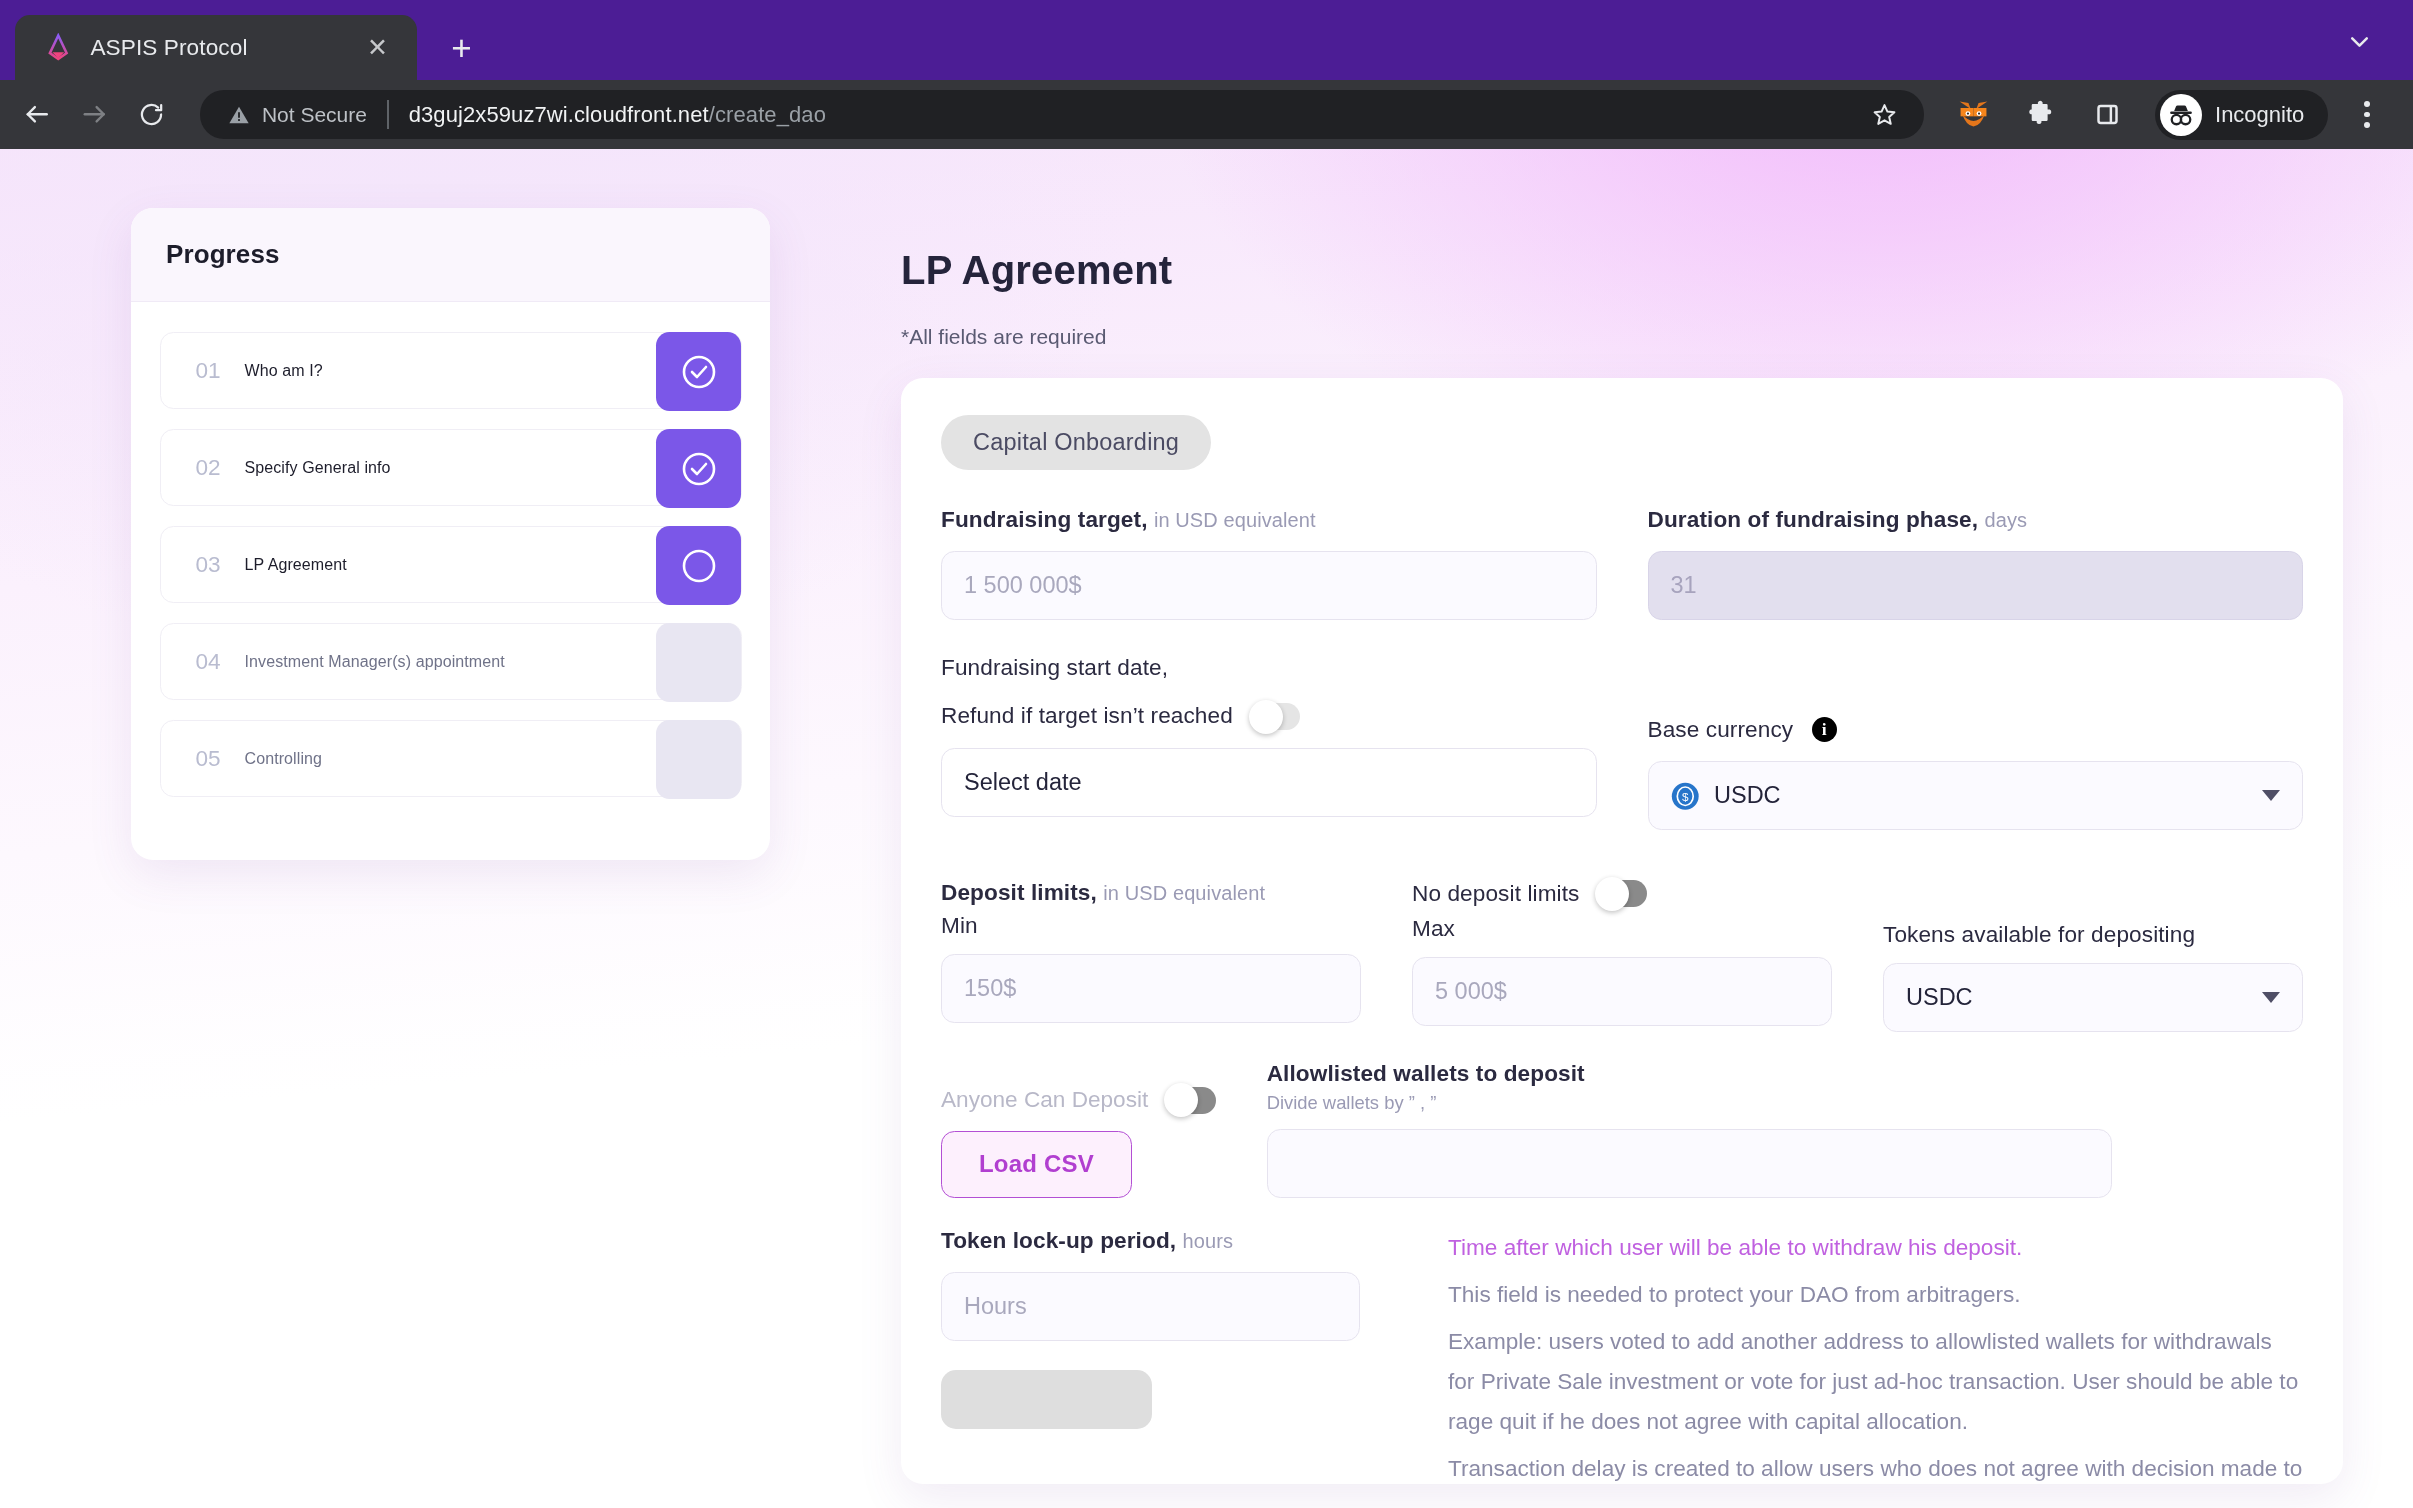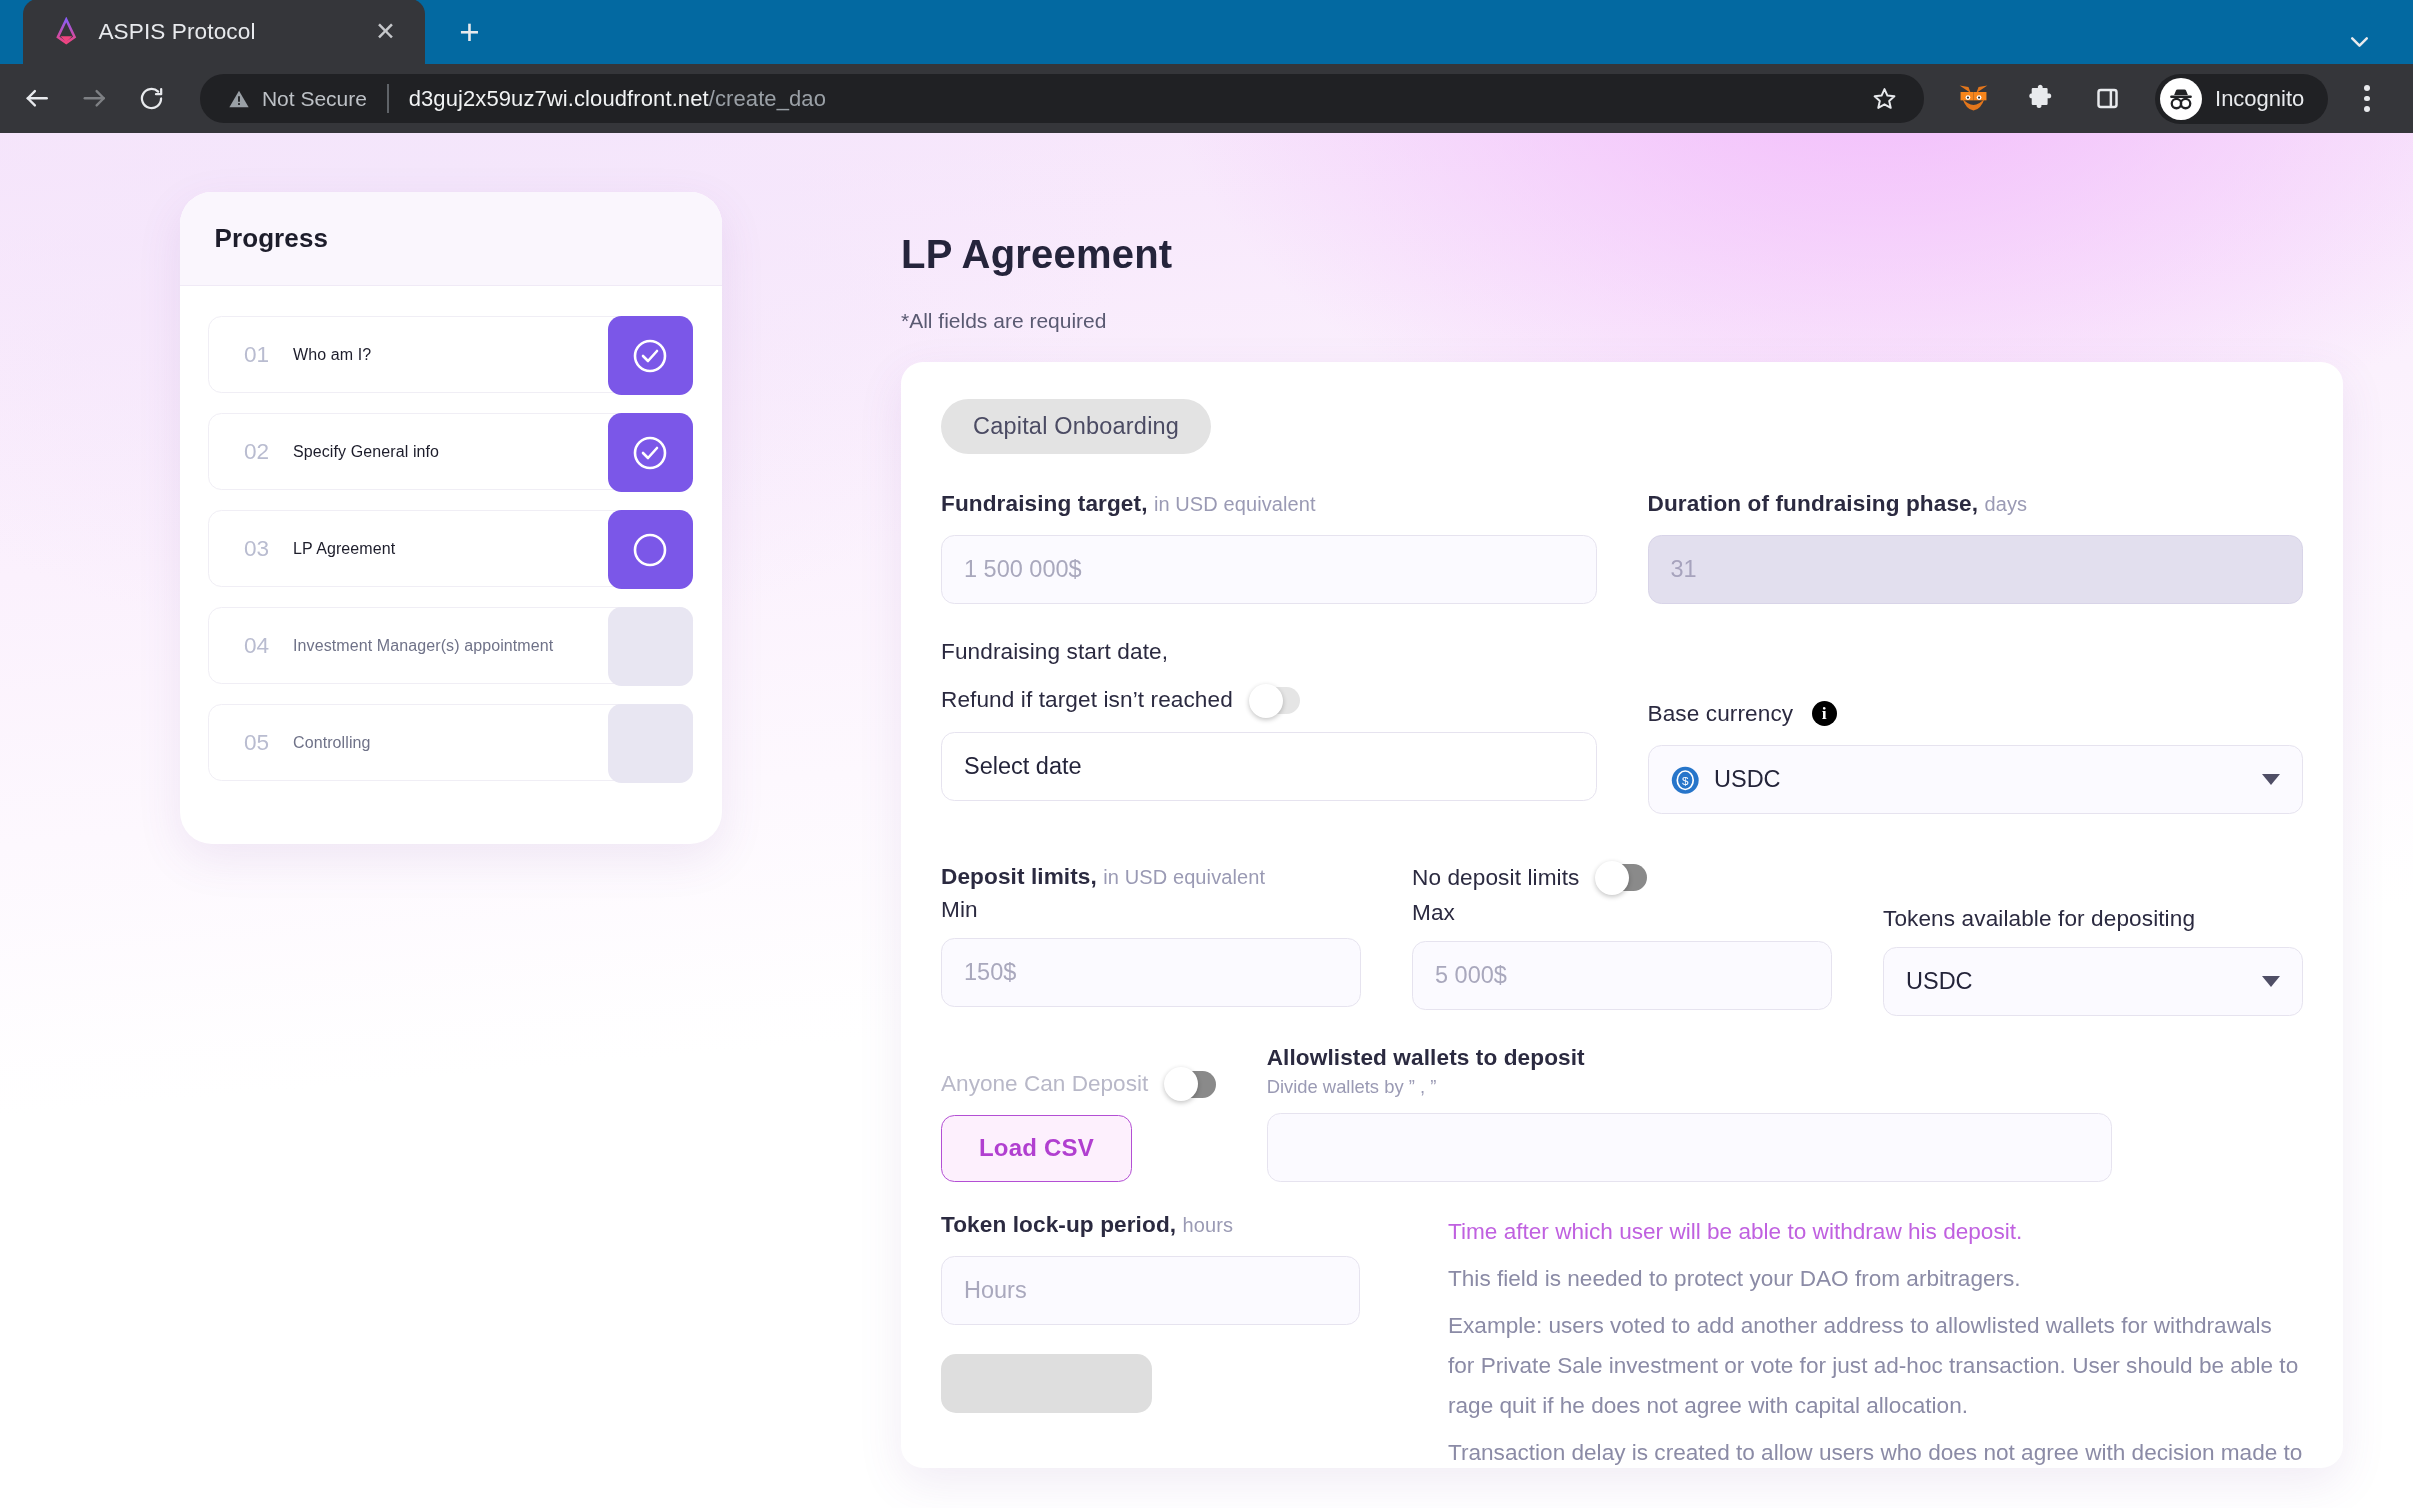--- a/index.html
+++ b/index.html
@@ -6,25 +6,25 @@
   html, body { width: 2413px; height: 1508px; overflow: hidden; }
   body {
     font-family: "Liberation Sans", sans-serif;
     background: #ffffff;
   }
 
   
   .browser { width: 2413px; height: 1508px; display: flex; flex-direction: column; }
 
   .tabstrip {
-    height: 64px;
-    background: #0369a1;
+    height: 80px;
+    background: #4c1d95;
     display: flex;
     align-items: flex-end;
-    padding-left: 23px;
+    padding-left: 15px;
     position: relative;
     flex: 0 0 auto;
   }
   .tab {
     width: 402px; height: 65px;
     background: #35363a;
     border-radius: 15px 15px 0 0;
     display: flex; align-items: center;
     padding: 0 22px 0 28.5px;
     gap: 18.4px;
@@ -115,23 +115,23 @@
 
   .page {
     position: absolute; inset: 0;
     display: flex;
     padding: 59px 0 0 0;
   }
 
   
   .progress-col { width: 901px; flex: 0 0 auto; display: flex; justify-content: center; }
   .progress-card {
-    width: 542px; height: 652px;
+    width: 639px; height: 652px;
     background: #ffffff;
-    border-radius: 32px;
+    border-radius: 22px;
     box-shadow: 0 15px 45px rgba(118, 69, 160, .10);
     align-self: flex-start;
     overflow: hidden;
     display: flex; flex-direction: column;
   }
   .progress-head {
     height: 94px;
     background: #faf6fd;
     border-bottom: 0.8px solid #f0eaf6;
     display: flex; align-items: center;

